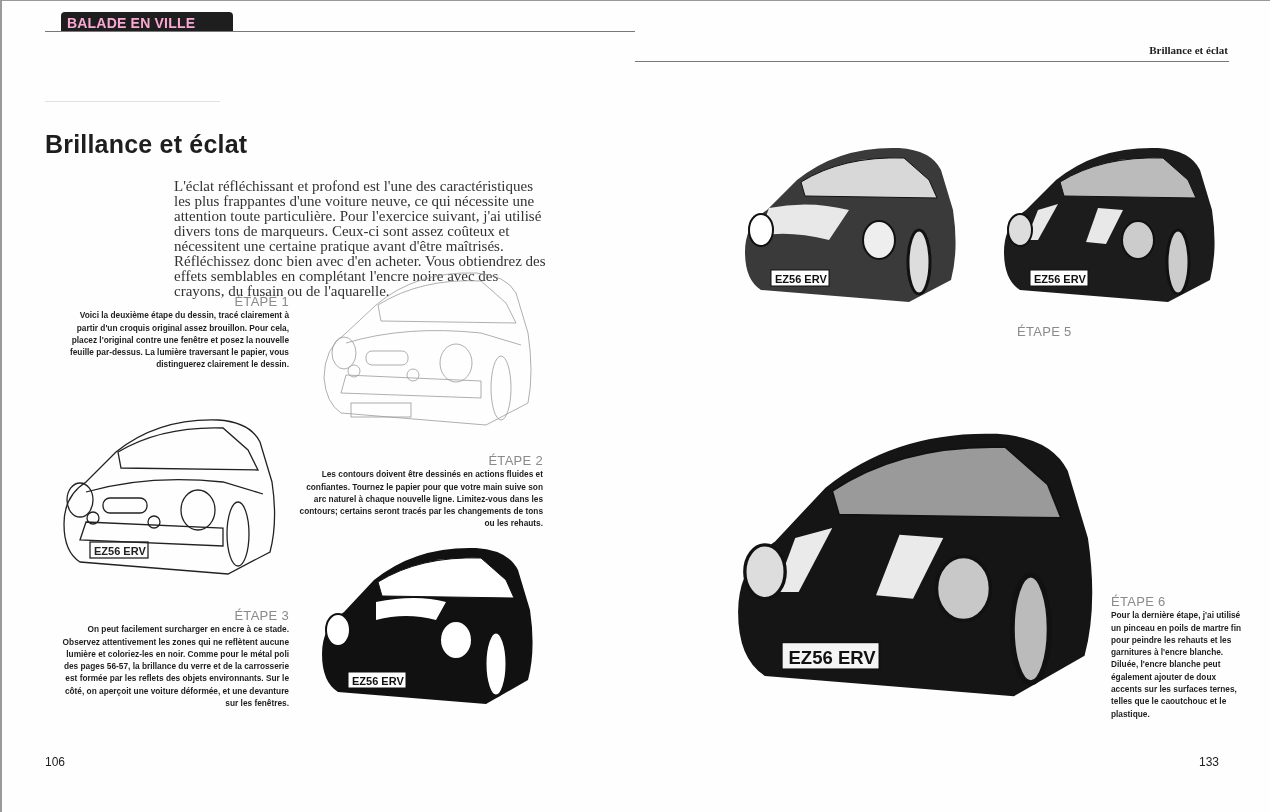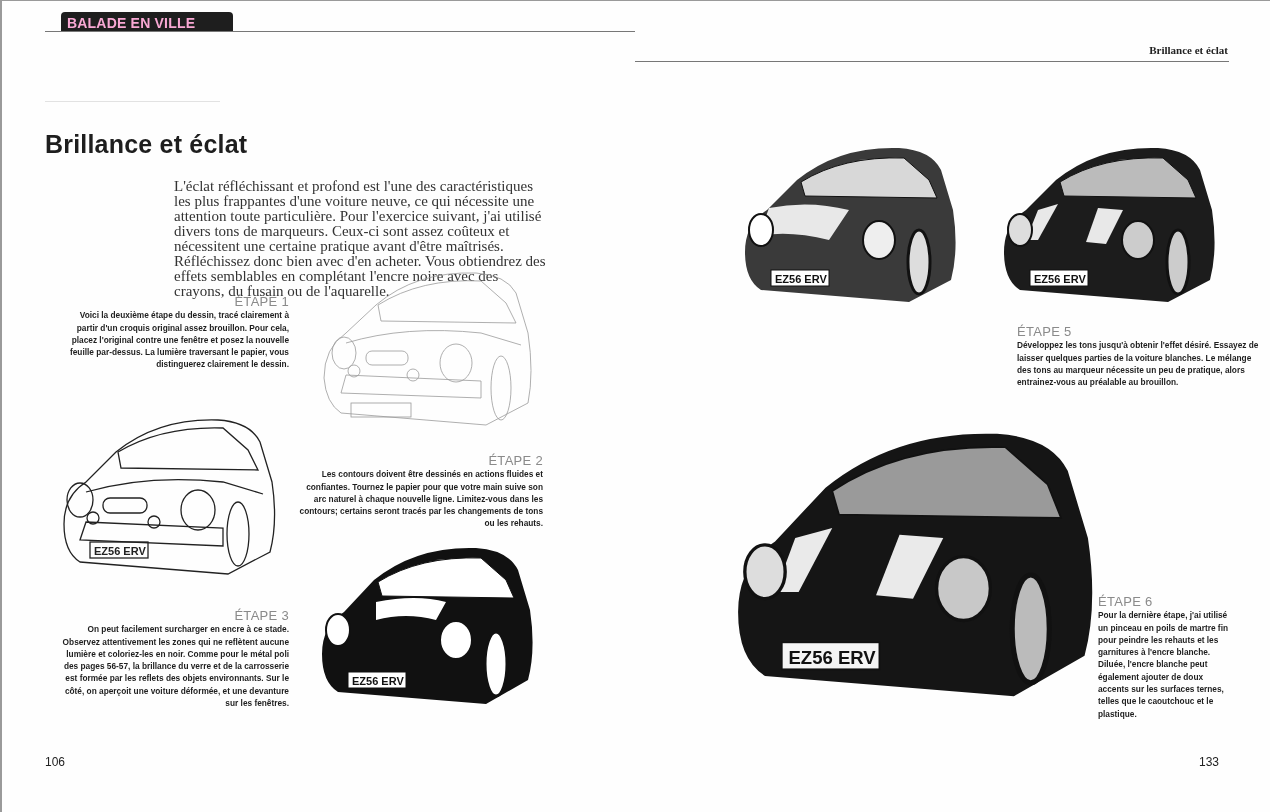--- a/index.html
+++ b/index.html
@@ -135,36 +135,35 @@
       <ellipse cx="140" cy="100" rx="16" ry="19" fill="#ccc" stroke="#111" stroke-width="2"></ellipse>
       <rect x="32" y="130" width="58" height="16" fill="#fff" stroke="#111"></rect>
       <text x="36" y="143" font-size="11" font-family="Liberation Sans, sans-serif" font-weight="bold" fill="#111">EZ56 ERV</text>
       <ellipse cx="180" cy="122" rx="11" ry="32" fill="#ccc" stroke="#111" stroke-width="3"></ellipse>
     </svg>
   </div>
 
 
   <div class="step" style="left:350px;top:326px;width:245px;margin-left:32px;">
     <span class="label">ÉTAPE 5</span>
-    <span>Développez les tons jusqu'à obtenir l'effet désiré. Essayez de laisser quelques parties de la voiture blanches. Le mélange des tons au marqueur nécessite un peu de pratique, alors entrainez-vous au préalable au brouillon.</span>
   </div>
 
   <div class="car" style="left:93px;top:420px;width:370px;height:290px;">
     <svg viewBox="0 0 220 172">
       <path d="M58 40 Q100 6 160 8 Q192 10 202 30 L214 70 Q220 110 212 140 L170 164 L22 152 Q6 142 6 114 Q6 86 28 72 L58 40Z" fill="#151515"></path>
       <path d="M62 42 Q104 14 165 16 L190 38 L198 58 L66 56Z" fill="#9a9a9a" stroke="#111"></path>
       <path d="M40 70 L62 64 L42 102 L28 102Z" fill="#eaeaea"></path>
       <path d="M102 68 L128 70 L110 106 L88 104Z" fill="#eaeaea"></path>
       <ellipse cx="22" cy="90" rx="12" ry="16" fill="#ddd" stroke="#111" stroke-width="2"></ellipse>
       <ellipse cx="140" cy="100" rx="16" ry="19" fill="#c8c8c8" stroke="#111" stroke-width="2"></ellipse>
       <rect x="32" y="132" width="58" height="16" fill="#f4f4f4" stroke="#111"></rect>
       <text x="36" y="145" font-size="11" font-family="Liberation Sans, sans-serif" font-weight="bold" fill="#111">EZ56 ERV</text>
       <ellipse cx="180" cy="124" rx="11" ry="32" fill="#bbb" stroke="#111" stroke-width="3"></ellipse>
     </svg>
   </div>
 
-  <div class="step" style="left:463px;top:596px;width:135px;">
+  <div class="step" style="left:476px;top:596px;width:135px;">
     <span class="label">ÉTAPE 6</span>
     <span>Pour la dernière étape, j'ai utilisé un pinceau en poils de martre fin pour peindre les rehauts et les garnitures à l'encre blanche. Diluée, l'encre blanche peut également ajouter de doux accents sur les surfaces ternes, telles que le caoutchouc et le plastique.</span>
   </div>
 
   <div class="page-number" style="right:51px;">133</div>
 </div>
 
 </body></html>

